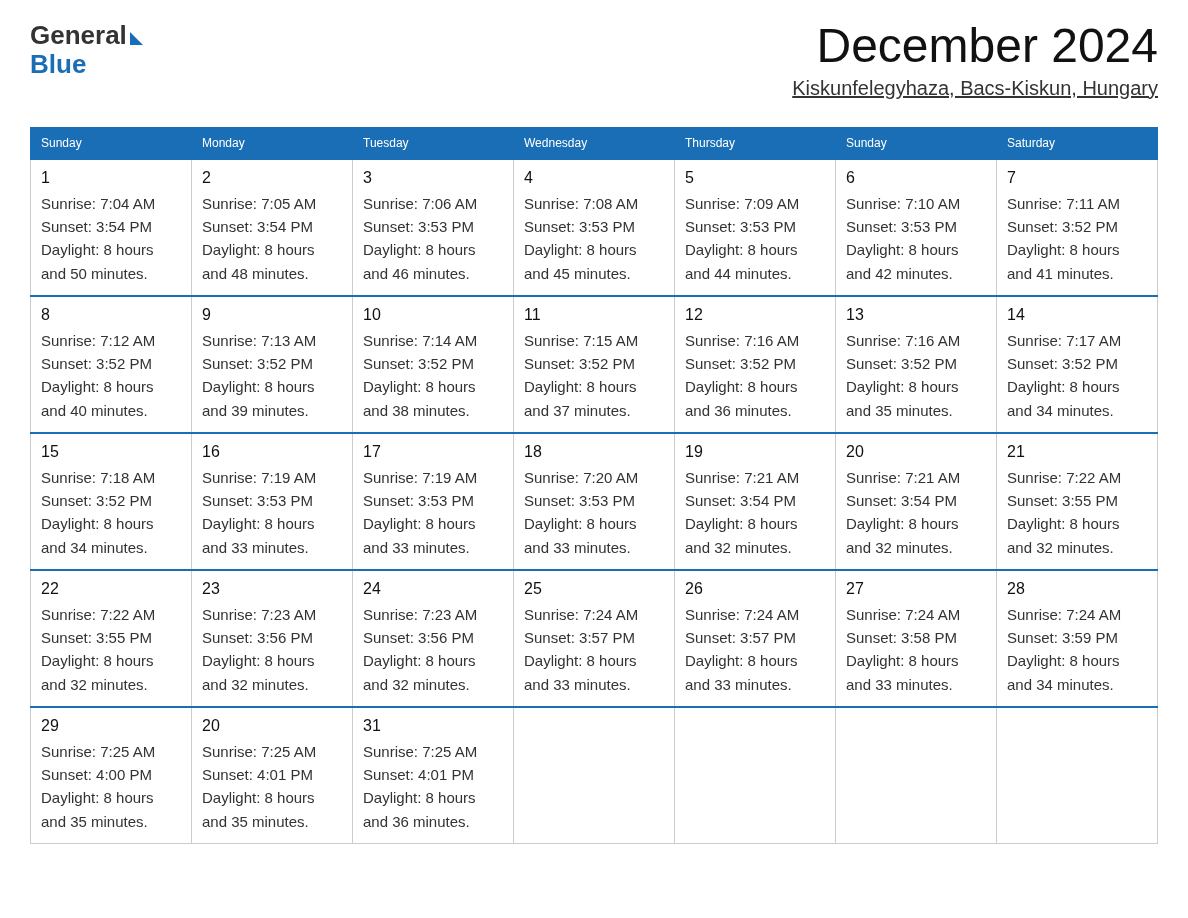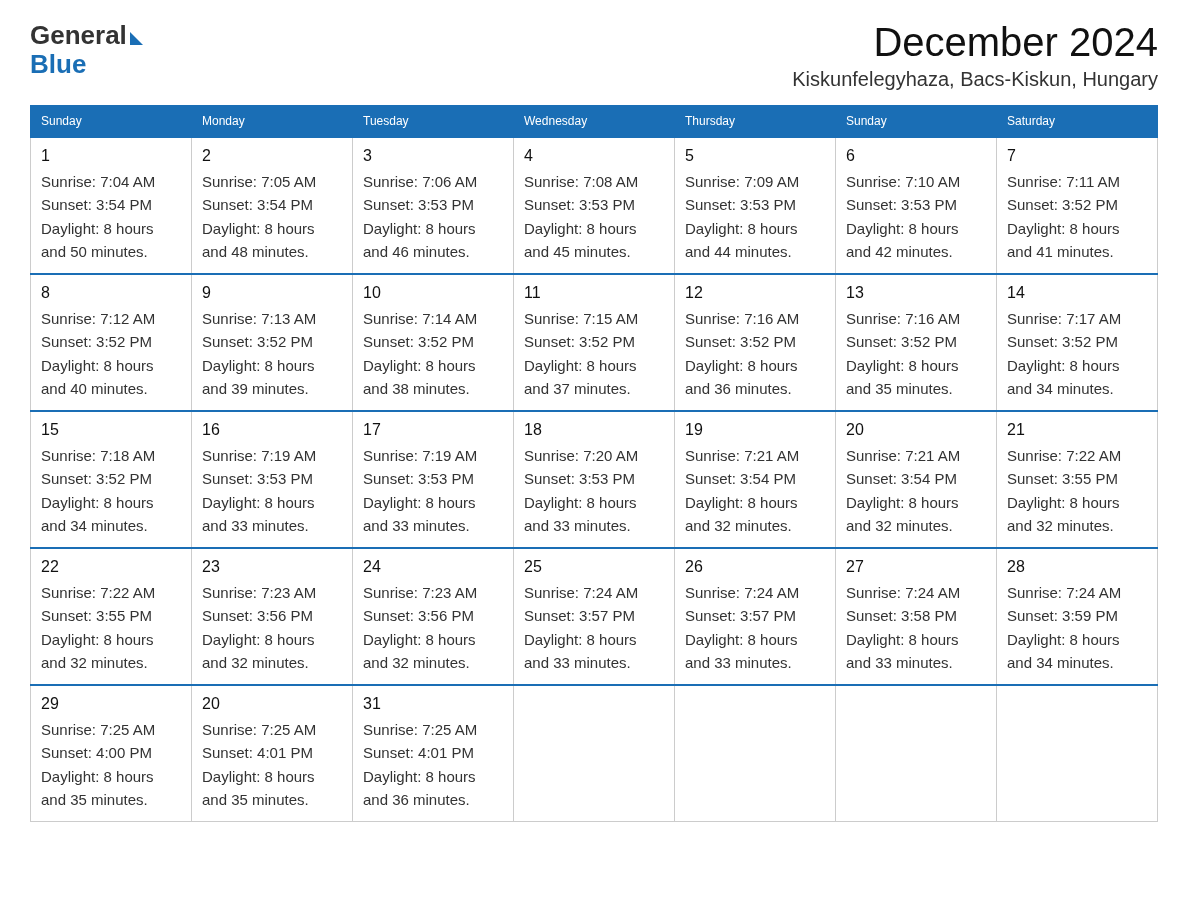--- a/index.html
+++ b/index.html
@@ -7,41 +7,42 @@
       font-family: Arial, sans-serif;
       background: #fff;
       padding: 20px 30px;
       width: 1188px;
       min-height: 918px;
     }
     .header {
       display: flex;
       justify-content: space-between;
       align-items: flex-start;
-      margin-bottom: 14px;
+      margin-bottom: 27px;
     }
     .logo-text-general {
       font-size: 26px;
       font-weight: bold;
       color: #333;
     }
     .title-area {
       text-align: right;
     }
     .title-area h1 {
-      font-size: 40px;
+      font-size: 48px;
       font-weight: normal;
       color: #111;
       line-height: 1.1;
     }
     .title-area h2 {
       font-size: 20px;
       font-weight: normal;
       color: #333;
       margin-top: 4px;
+      text-decoration: underline;
     }
     .calendar {
       width: 100%;
       border-collapse: collapse;
       margin-top: 10px;
     }
     .calendar th {
       background-color: #1a6eb5;
       color: #fff;
       text-align: left;

